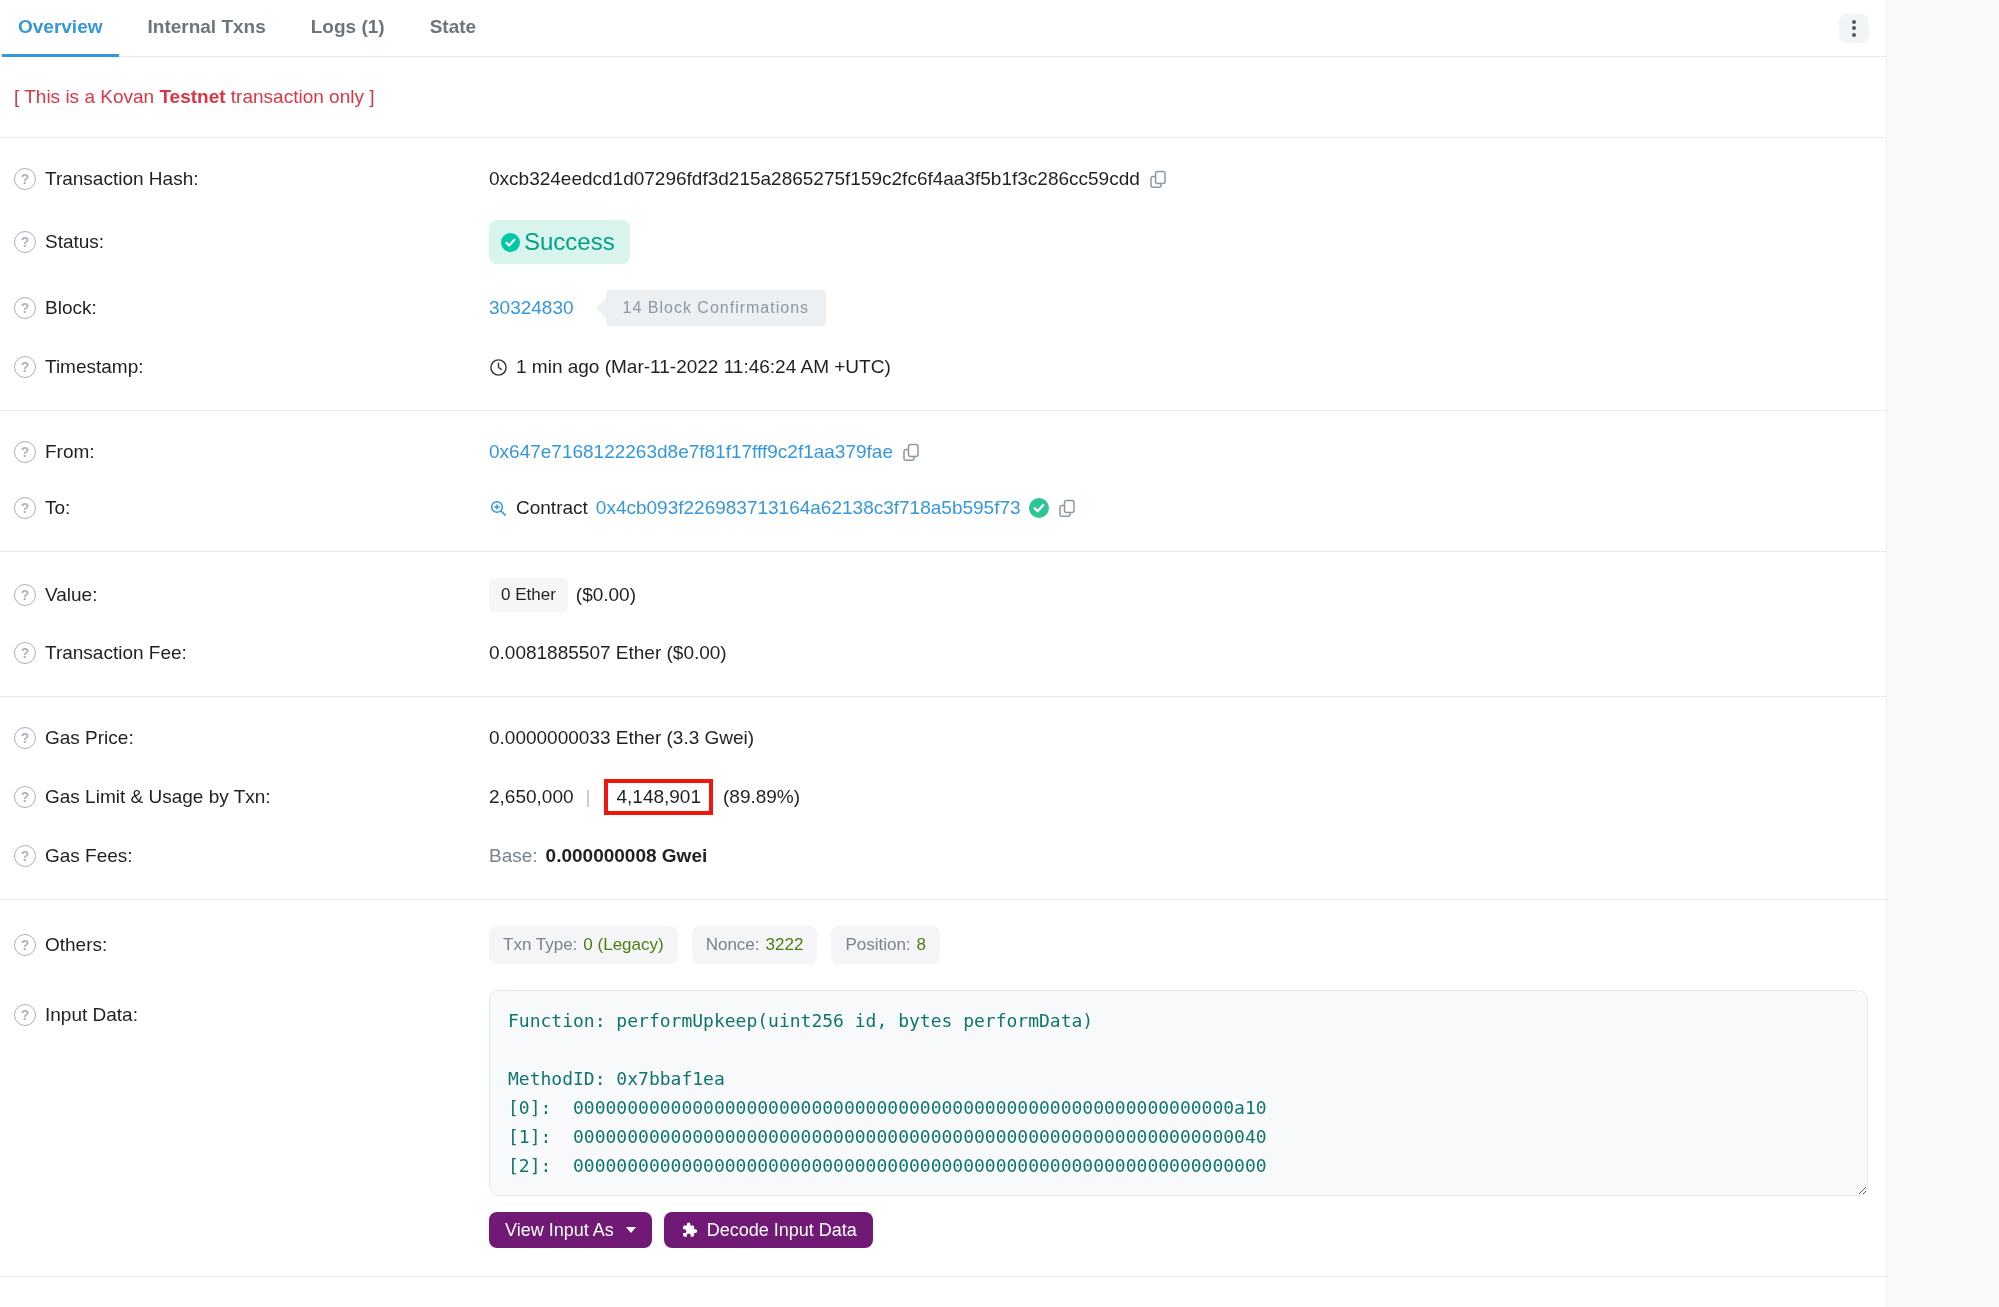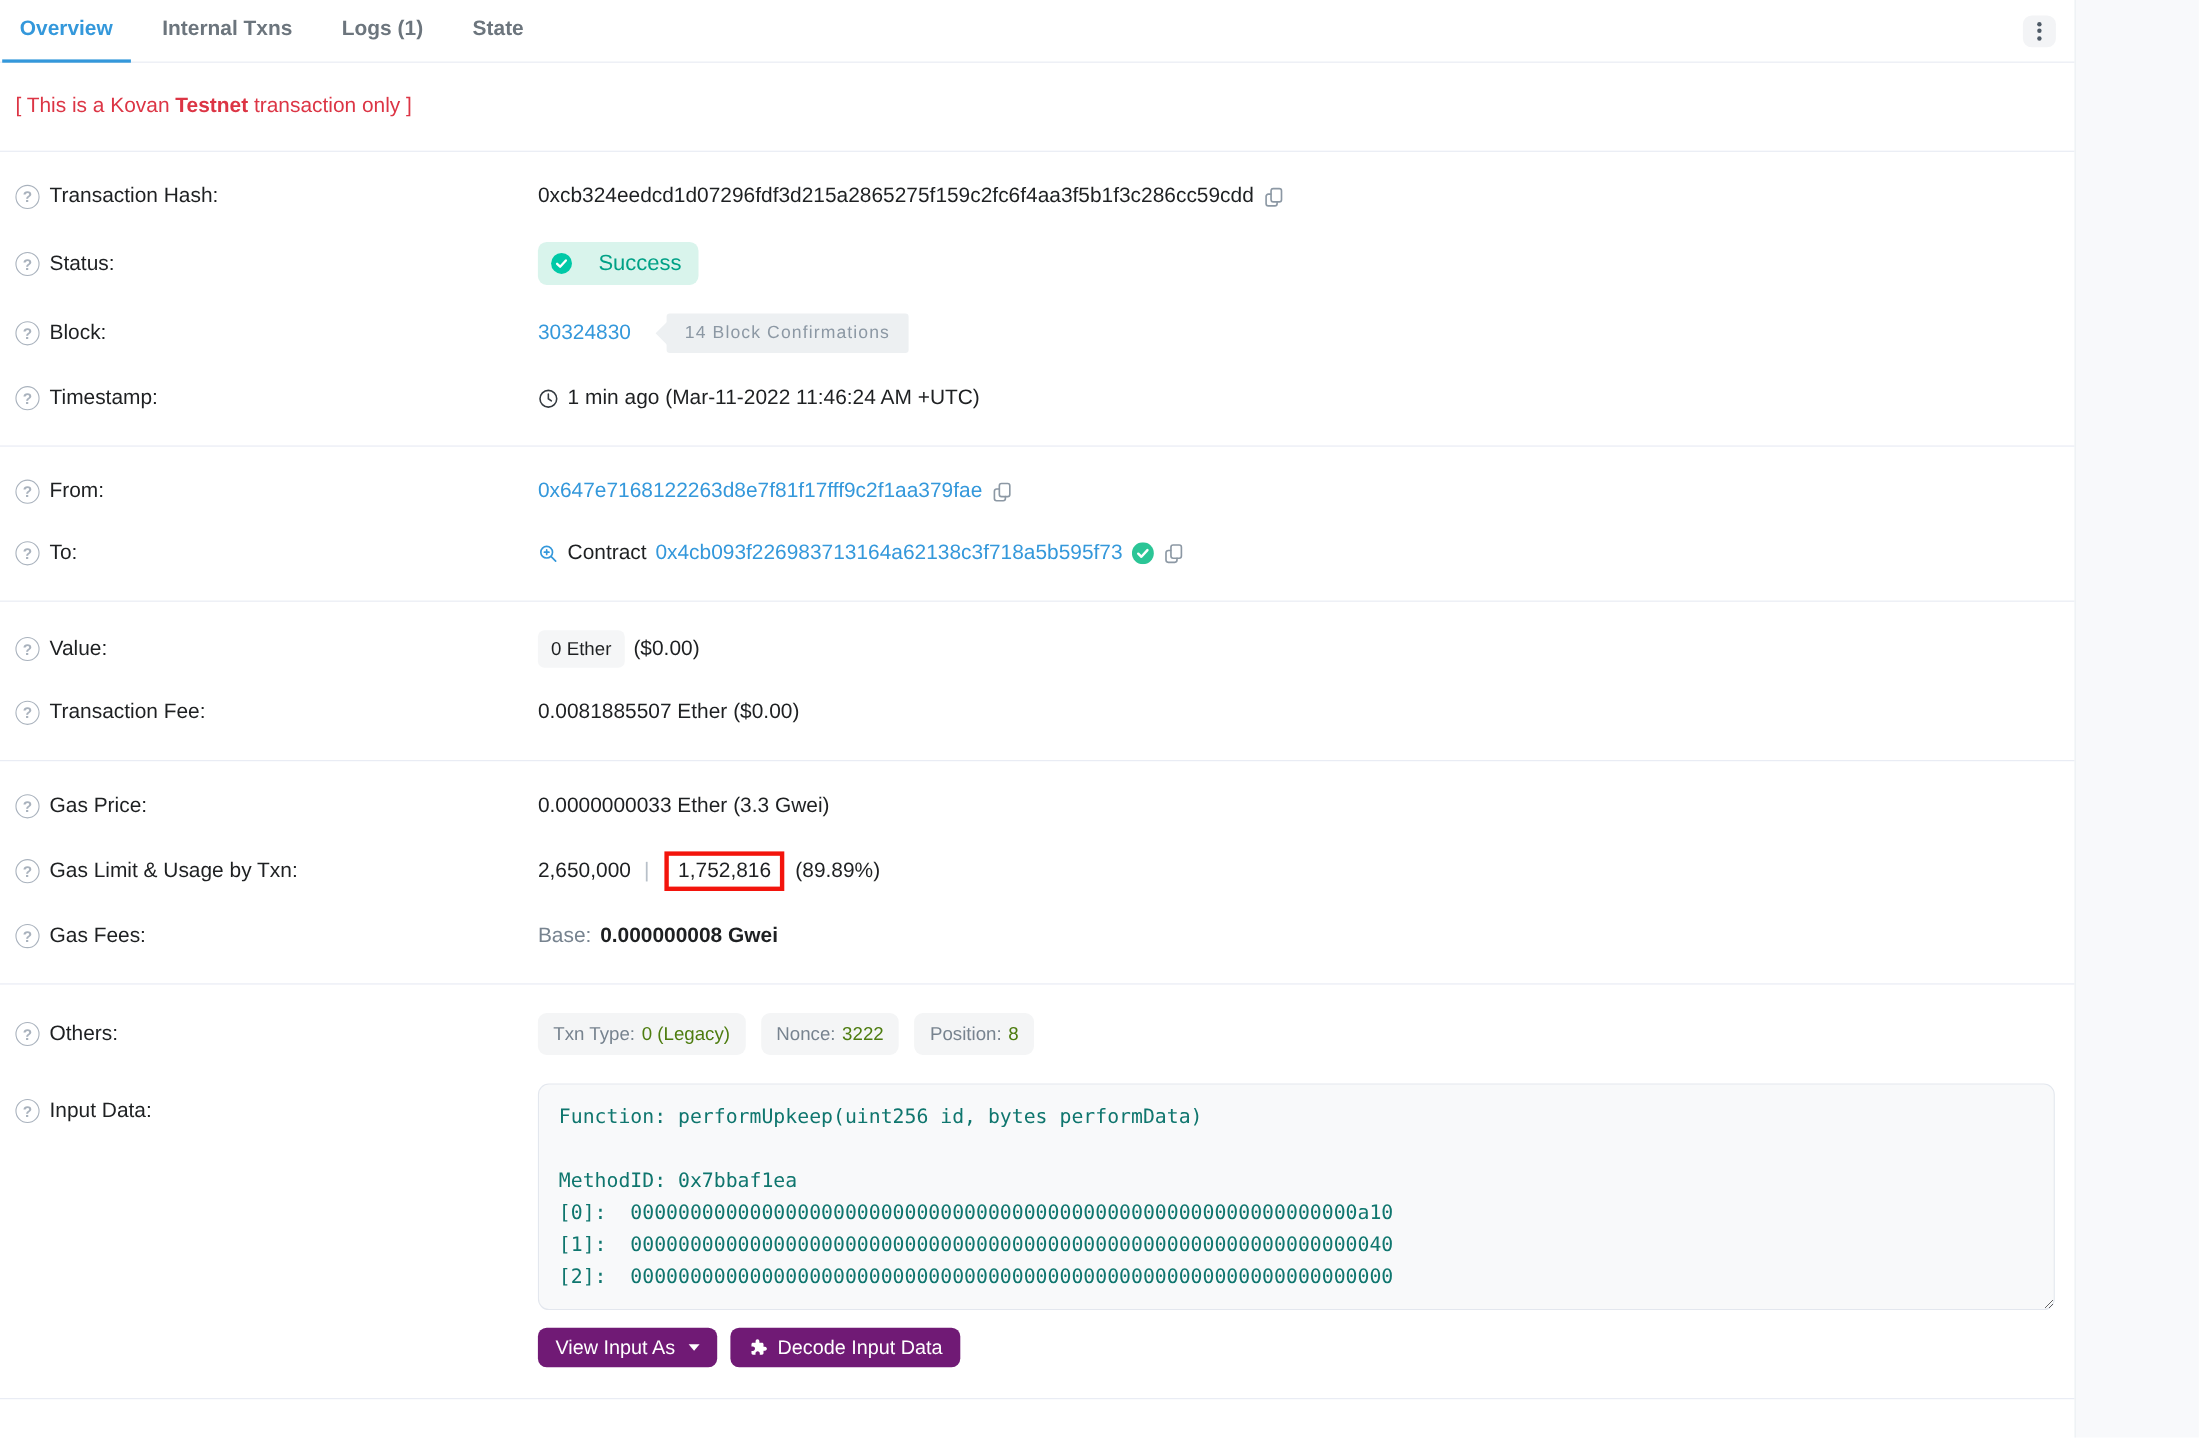--- a/index.html
+++ b/index.html
@@ -39,22 +39,22 @@
   .row-value { display:flex; align-items:center; flex-wrap:wrap; gap:8px; }
 
   .qmark { width:22px; height:22px; flex:0 0 22px; border:1.5px solid #a9b2bd; border-radius:50%;
            color:#a9b2bd; font-size:14px; font-weight:700; display:inline-flex;
            align-items:center; justify-content:center; cursor:default; }
 
   .link { color:#3498db; text-decoration:none; cursor:pointer; }
   .icon-btn { background:none; border:0; padding:0; cursor:pointer; display:inline-flex; align-items:center; }
 
   
-  .badge-success { display:inline-flex; align-items:center; gap:24px; background:#d9f4ec; color:#00a186;
-                   font-size:20px; font-weight:500; border-radius:8px; padding:8px 15px 8px 12px; }
+  .badge-success { display:inline-flex; align-items:center; gap:4px; background:#d9f4ec; color:#00a186;
+                   font-size:24px; font-weight:500; border-radius:8px; padding:8px 15px 8px 12px; }
   .badge-confirm { position:relative; margin-left:24px; background:#edf0f2; color:#8c98a4;
                    font-size:16px; font-weight:500; letter-spacing:1px; border-radius:3px; padding:9px 17px; }
   .badge-confirm::before { content:""; position:absolute; left:-10px; top:50%; transform:translateY(-50%);
                    border-top:11px solid transparent; border-bottom:11px solid transparent;
                    border-right:11px solid #edf0f2; }
   .badge-light { background:#f5f6f7; border-radius:6px; padding:7px 12px; font-size:17px; color:#1e2022; }
   .badge-other { background:#f4f5f6; border-radius:8px; padding:9px 14px; font-size:17px;
                  display:inline-flex; gap:6px; margin-right:6px; }
   .badge-other .k { color:#77838f; }
   .badge-other .v { color:#4d7c0f; font-weight:400; }
@@ -240,21 +240,21 @@
     </div>
 
     <div class="row">
       <div class="row-label">
         <span class="qmark">?</span>
         <span>Gas Limit &amp; Usage by Txn:</span>
       </div>
       <div class="row-value">
         <span>2,650,000</span>
         <span class="pipe">|</span>
-        <span class="red-note"><span>1,752,816</span></span>
+        <span class="red-note"><span>4,148,901</span></span>
         <span>(89.89%)</span>
       </div>
     </div>
 
     <div class="row">
       <div class="row-label">
         <span class="qmark">?</span>
         <span>Gas Fees:</span>
       </div>
       <div class="row-value">

